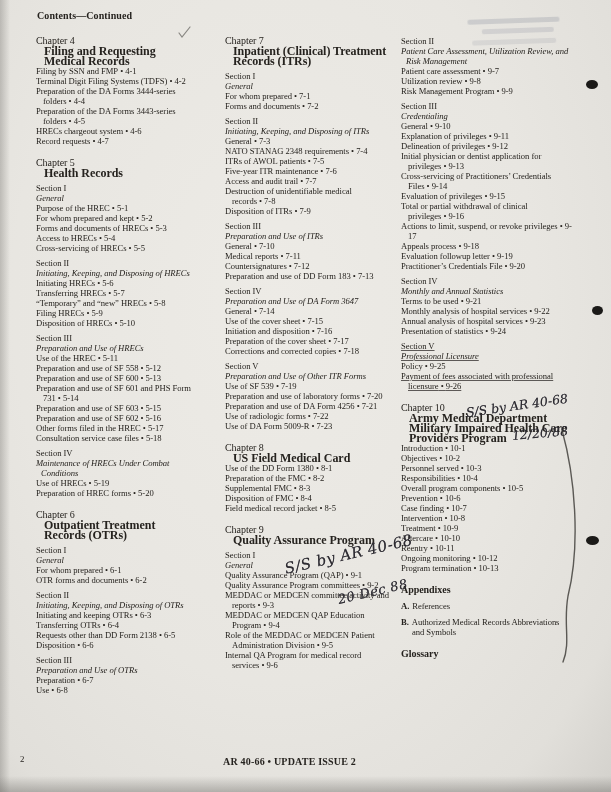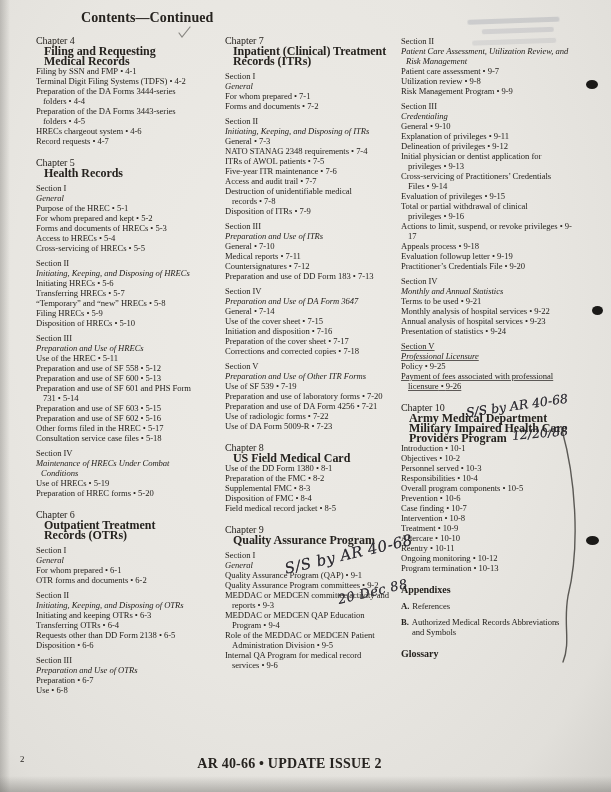--- a/index.html
+++ b/index.html
@@ -8,23 +8,23 @@
     position:relative; width:611px; height:792px; overflow:hidden;
     background: radial-gradient(ellipse at 45% 38%, #edebe6 0%, #e8e6e1 55%, #e1dfda 85%, #d3d1cc 100%);
     font-family:"Liberation Serif", serif;
     color:#26231f;
   }
   .left-shade { position:absolute; left:0; top:0; bottom:0; width:10px;
     background:linear-gradient(90deg, rgba(90,88,84,.30), rgba(90,88,84,0)); }
   .bottom-shade { position:absolute; left:0; right:0; bottom:0; height:16px;
     background:linear-gradient(180deg, rgba(100,98,94,0), rgba(100,98,94,.40)); }
 
-  .header { position:absolute; top:10px; left:37px; font-weight:700; font-size:14px; letter-spacing:.1px;margin-left:44px; }
+  .header { position:absolute; top:10px; left:37px; font-weight:700; font-size:10px; letter-spacing:.1px; }
   .page-num { position:absolute; top:754px; left:20px; font-size:8.8px; }
-  .footer { position:absolute; top:756px; left:0; width:579px; text-align:center; font-weight:700; font-size:14px; letter-spacing:.2px; }
+  .footer { position:absolute; top:756px; left:0; width:579px; text-align:center; font-weight:700; font-size:10px; letter-spacing:.2px; }
 
   .col { position:absolute; top:36px; font-size:8.6px; line-height:10px; letter-spacing:-0.05px; }
   #col1 { left:36px;  width:162px; }
   #col2 { left:225px; width:164px; }
   #col3 { left:401px; width:172px; }
 
   .chapter { margin-top:12px; }
   .col > .chapter:first-child { margin-top:0; }
   .ch-label { font-weight:400; font-size:10px; }
   .ch-title { font-weight:700; font-size:12px; padding-left:8px; }

